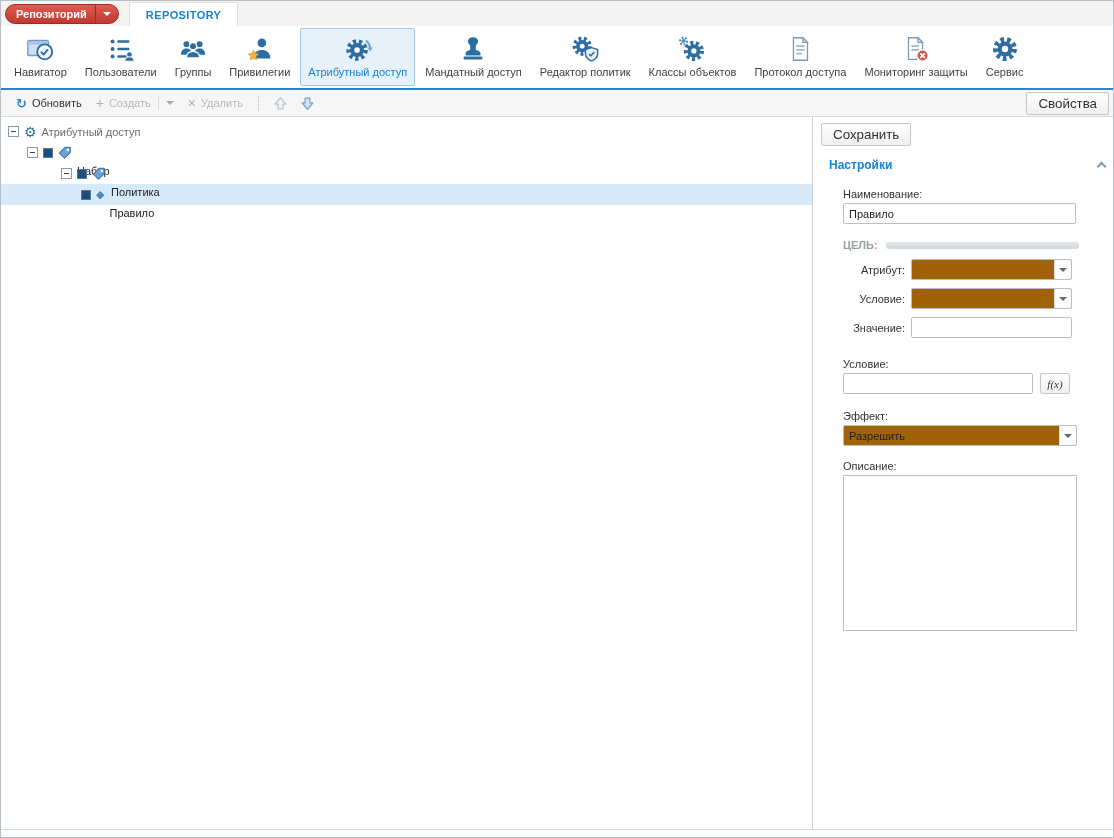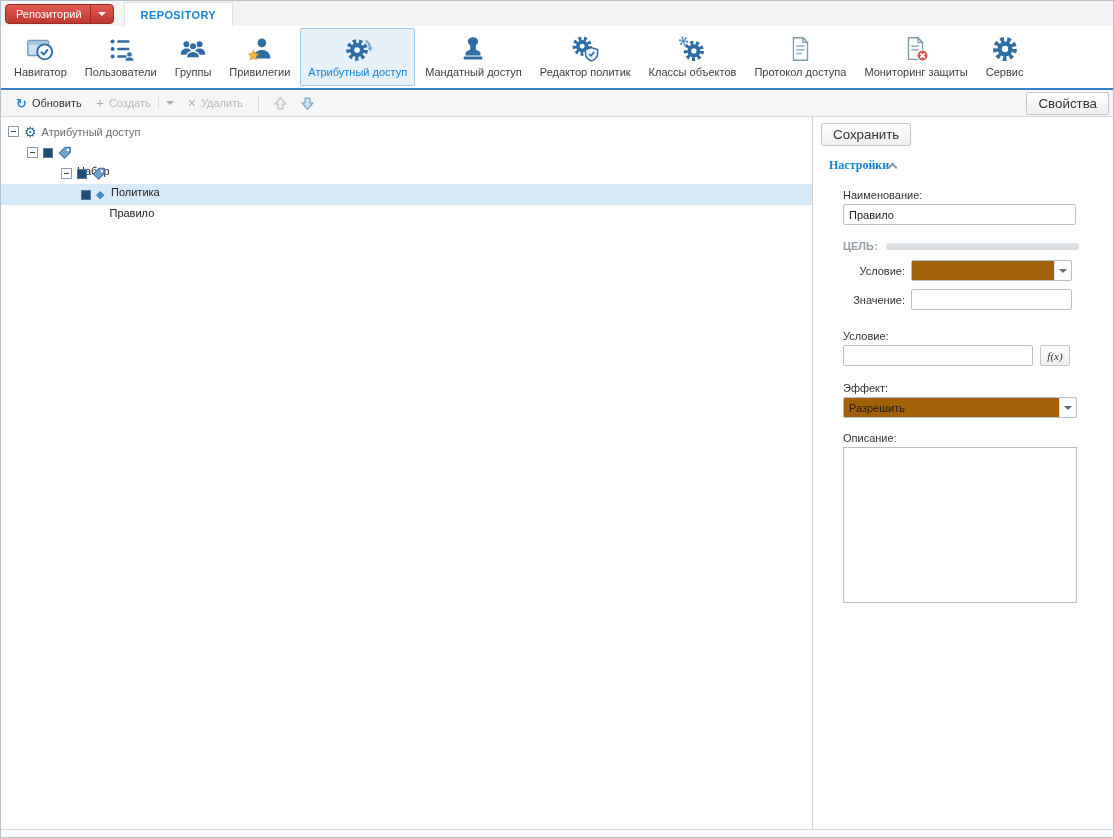--- a/index.html
+++ b/index.html
@@ -2,22 +2,22 @@
 <html><head>
 <meta charset="utf-8">
 <style>
   * { box-sizing: border-box; margin: 0; padding: 0; }
   html,body { width:1114px; height:838px; overflow:hidden; }
   body { font-family:"Liberation Sans","DejaVu Sans",sans-serif; font-size:11px; color:#333; background:#e9edf1; }
   .window { width:1114px; height:838px; border:1px solid #b7c0c9; background:#fff; display:flex; flex-direction:column; }
 
   
   .tabstrip { height:25px; background:#f4f4f4; display:flex; align-items:flex-end; flex:none; }
-  .repo-btn { margin:2px 0 2px 4px; height:20px; display:flex; align-items:center; border:1px solid #9e2a25; border-radius:4px;
-              background:linear-gradient(#e05a52,#c0392f); color:#fff; font-weight:normal; cursor:pointer; }
+  .repo-btn { margin:2px 0 2px 4px; height:20px; display:flex; align-items:center; border:1px solid #9e2a25; border-radius:10px;
+              background:linear-gradient(#e05a52,#c0392f); color:#fff; font-weight:bold; cursor:pointer; }
   .repo-btn .lbl { padding:0 8px 0 10px; }
   .repo-btn .split { width:1px; align-self:stretch; background:#9e2a25; }
   .repo-btn .caret { padding:0 7px; display:flex; align-items:center; }
   .caret-down-w { width:0; height:0; border-left:4px solid transparent; border-right:4px solid transparent; border-top:4px solid #fff; }
   .top-tab { margin-left:10px; height:24px; line-height:24px; padding:0 16px; background:#fff; border:1px solid #e0e0e0; border-bottom:none;
              color:#1583d6; font-weight:bold; letter-spacing:.4px; cursor:pointer; }
 
   
   .ribbon { height:64px; background:#fff; border-bottom:2px solid #3583c4; display:flex; align-items:stretch; padding:2px 2px 0 4px; flex:none; }
   .ritem { display:flex; flex-direction:column; align-items:center; justify-content:flex-start; padding:3px 7px 2px; margin:0 1px 2px;
@@ -53,21 +53,21 @@
   .exp-spacer { width:11px; flex:none; }
   .tchk { width:10px; height:10px; background:#1d4e79; border:1px solid #5a789a; flex:none; cursor:pointer; }
   .gear-glyph { color:#2e6da4; font-size:14px; line-height:14px; font-family:"DejaVu Sans",sans-serif; }
   .diamond-glyph { color:#4a86c0; font-size:11px; line-height:11px; font-family:"DejaVu Sans",sans-serif; }
   .troot-label { color:#6b6b6b; }
   .tnode-label { color:#222;margin-top:36px; }
 
   
   .props { width:300px; background:#fff; display:flex; flex-direction:column; overflow:auto; }
   .props-toolbar { padding:6px 0 0 8px; }
-  .sec-hdr { display:flex; align-items:center; justify-content:flex-start; padding:12px 8px 0 16px; cursor:pointer;font-family:Liberation Serif, serif; }
+  .sec-hdr { display:flex; align-items:center; justify-content:space-between; padding:12px 8px 0 16px; cursor:pointer; }
   .sec-title { color:#1583d6; font-weight:bold; font-size:12px; }
   .chev-up { width:7px; height:7px; border-top:2px solid #7e9ab2; border-right:2px solid #7e9ab2; transform:rotate(-45deg); margin-top:3px; }
   .fields { padding:0 34px 10px 30px; }
   .flabel { display:block; margin-top:16px; color:#333; }
   .txt { width:233px; height:21px; border:1px solid #b9bfc5; border-radius:2px; padding:0 5px; font:11px "Liberation Sans",sans-serif; color:#222; margin-top:3px; outline:none; background:#fff; }
   .target-row { display:flex; align-items:center; margin-top:15px; }
   .target-lbl { color:#97a0a8; font-weight:bold; }
   .target-bar { flex:1; height:7px; margin-left:8px; border-radius:3px; background:linear-gradient(#e3e7eb,#d2d8dd); }
   .inline-row { display:flex; align-items:center; margin-top:8px; }
   .inline-row .ilabel { width:62px; text-align:right; margin-right:6px; color:#333; flex:none; }
@@ -333,20 +333,29 @@
       <div class="fields">
 
         <label class="flabel">Наименование:</label>
         <input class="txt" type="text" value="Правило" style="">
 
         <div class="target-row">
           <span class="target-lbl">ЦЕЛЬ:</span>
           <span class="target-bar"></span>
         </div>
 
+        <div class="inline-row">
+          <span class="ilabel">Атрибут:</span>
+          <div class="combo">
+            <input type="text" value="" style="">
+            <span class="trig">
+                <span class="caret-down-d"></span>
+              </span>
+          </div>
+        </div>
 
         <div class="inline-row">
           <span class="ilabel">Условие:</span>
           <div class="combo">
             <input type="text" value="" style="">
             <span class="trig">
                 <span class="caret-down-d"></span>
               </span>
           </div>
         </div>

